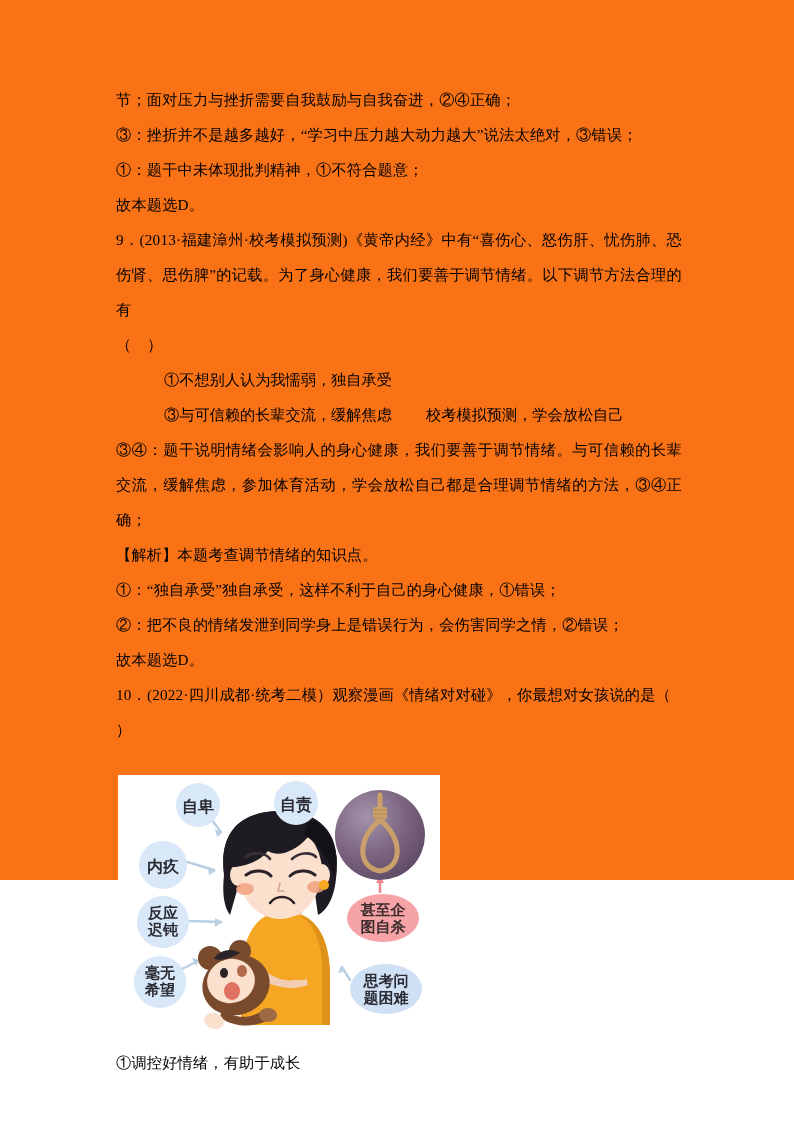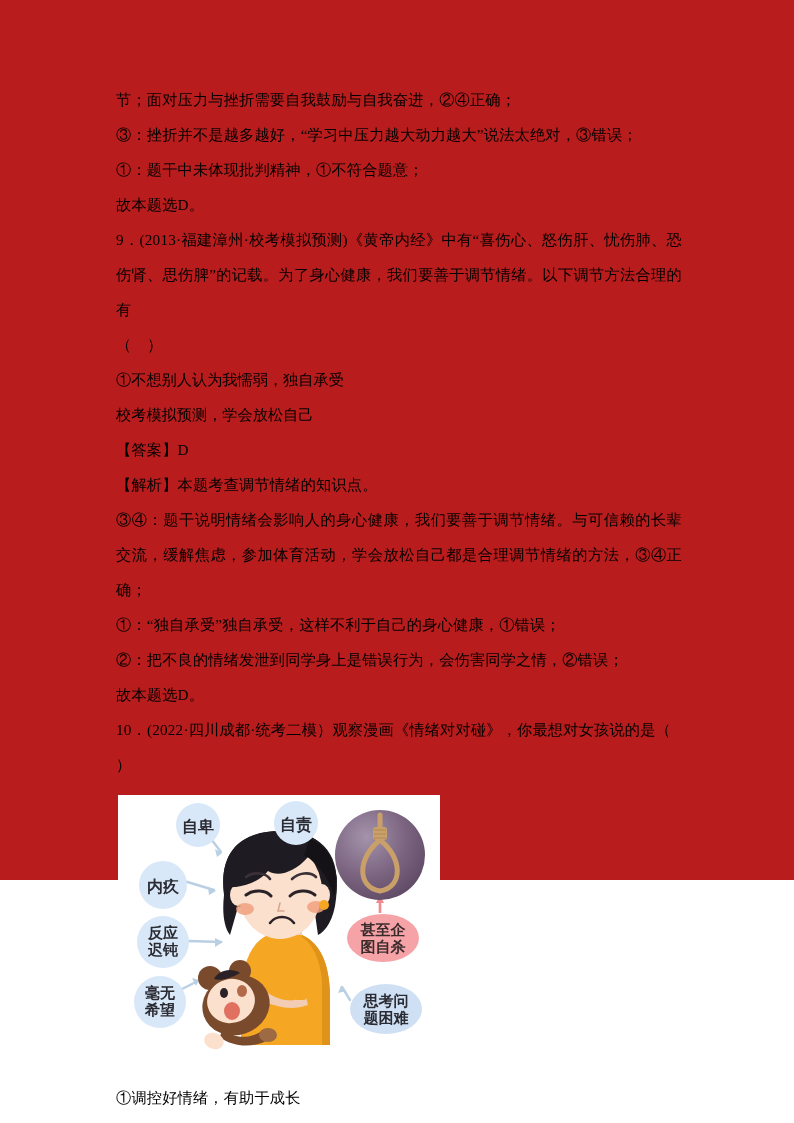--- a/index.html
+++ b/index.html
@@ -13,21 +13,21 @@
     position: relative;
     font-family: "Liberation Serif", "DejaVu Serif", serif;
     color: #000000;
     overflow: hidden;
   }
   .page {
     position: absolute;
     left: 0; top: 0;
     width: 794px;
     height: 880px;
-    background: #b91c1c;
+    background: #f97316;
   }
   .content {
     position: absolute;
     left: 116px;
     top: 82px;
     width: 566px;
   }
   .line {
     font-size: 15.2px;
     line-height: 35px;
@@ -35,34 +35,34 @@
     white-space: pre-wrap;
     word-break: break-all;
     text-align: justify;
   }
   .opts {
     display: flex;
     flex-direction: row;
     font-size: 15.2px;
     line-height: 35px;
   }
-  .opts .col-a { width: 262px; flex: 0 0 262px; }
+  .opts .col-a { width: 262px; flex: 0 0 262px; margin-left: 48px; }
   .opts .col-b { flex: 1 1 auto; }
 
   
   .figure-wrap {
     position: relative;
     margin-top: 12px;
     width: 322px;
     height: 272px;
     left: 2px;
   }
   .figure {
     position: absolute;
-    left: 0; top: 1px;
+    left: 0; top: 16px;
     width: 322px;
     height: 272px;
     background: #ffffff;
     overflow: hidden;
   }
   .fig-svg { display: block; }
   .bubble-text {
     font-family: "Liberation Sans", "DejaVu Sans", sans-serif;
     font-weight: bold;
     fill: #2b2b33;
@@ -87,26 +87,26 @@
     <div class="line">①：题干中未体现批判精神，①不符合题意；</div>
     <div class="line">故本题选D。</div>
 
     <div class="line">9．(2013·福建漳州·校考模拟预测)《黄帝内经》中有“喜伤心、怒伤肝、忧伤肺、恐伤肾、思伤脾”的记载。为了身心健康，我们要善于调节情绪。以下调节方法合理的有</div>
     <div class="line">（    ）</div>
 
     <div class="opts">
       <div class="col-a">①不想别人认为我懦弱，独自承受</div>
     </div>
     <div class="opts">
+      <div class="col-a">③与可信赖的长辈交流，缓解焦虑</div>
       <div class="col-b">校考模拟预测，学会放松自己</div>
     </div>
 
-    <div class="line">【答案】D</div>
+    <div class="line">③④：题干说明情绪会影响人的身心健康，我们要善于调节情绪。与可信赖的长辈交流，缓解焦虑，参加体育活动，学会放松自己都是合理调节情绪的方法，③④正确；</div>
     <div class="line">【解析】本题考查调节情绪的知识点。</div>
-    <div class="line">③④：题干说明情绪会影响人的身心健康，我们要善于调节情绪。与可信赖的长辈交流，缓解焦虑，参加体育活动，学会放松自己都是合理调节情绪的方法，③④正确；</div>
     <div class="line">①：“独自承受”独自承受，这样不利于自己的身心健康，①错误；</div>
     <div class="line">②：把不良的情绪发泄到同学身上是错误行为，会伤害同学之情，②错误；</div>
     <div class="line">故本题选D。</div>
 
     <div class="line">10．(2022·四川成都·统考二模）观察漫画《情绪对对碰》，你最想对女孩说的是（</div>
     <div class="line">）</div>
 
     <div class="figure-wrap">
       <div class="figure">
         <svg class="fig-svg" width="322" height="272" viewBox="0 0 322 272" xmlns="http://www.w3.org/2000/svg">

